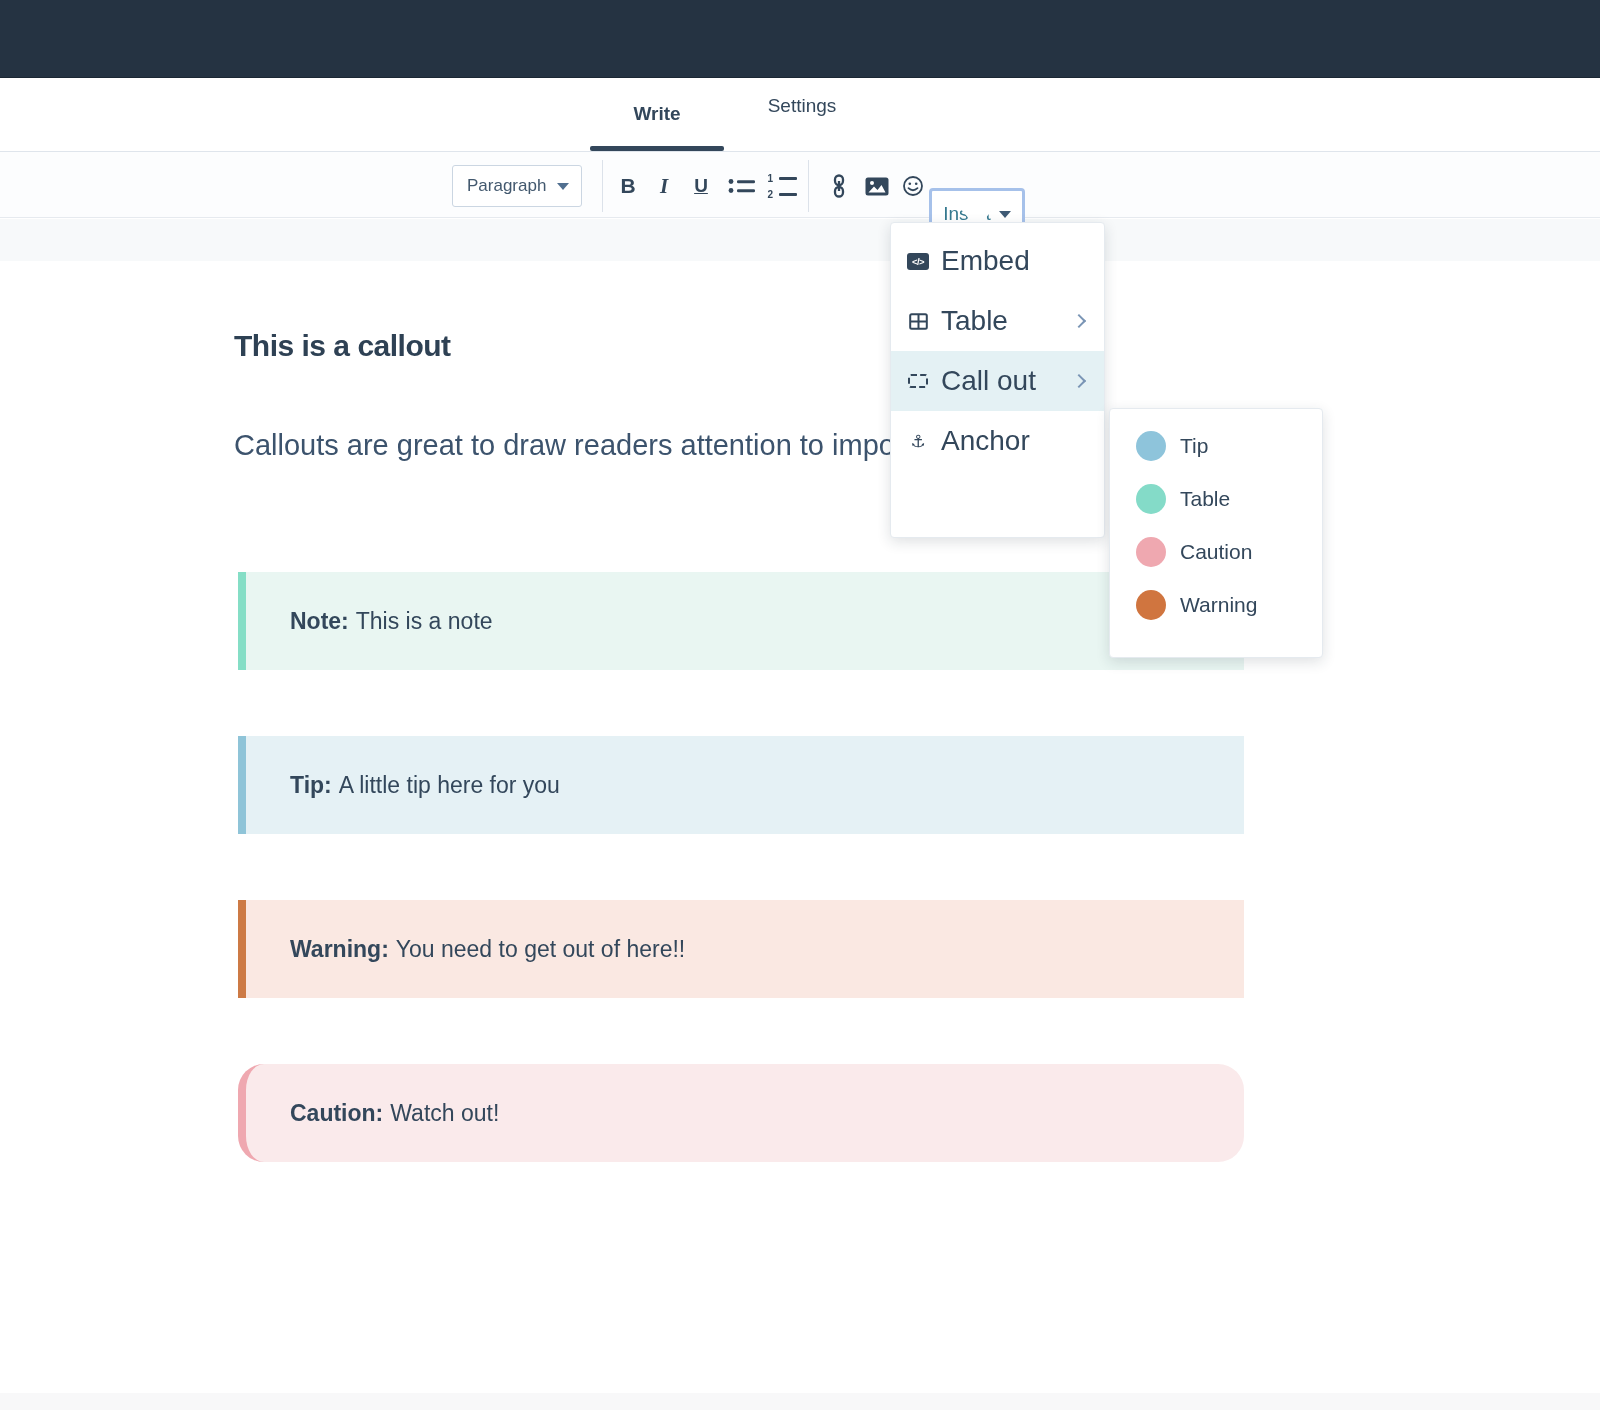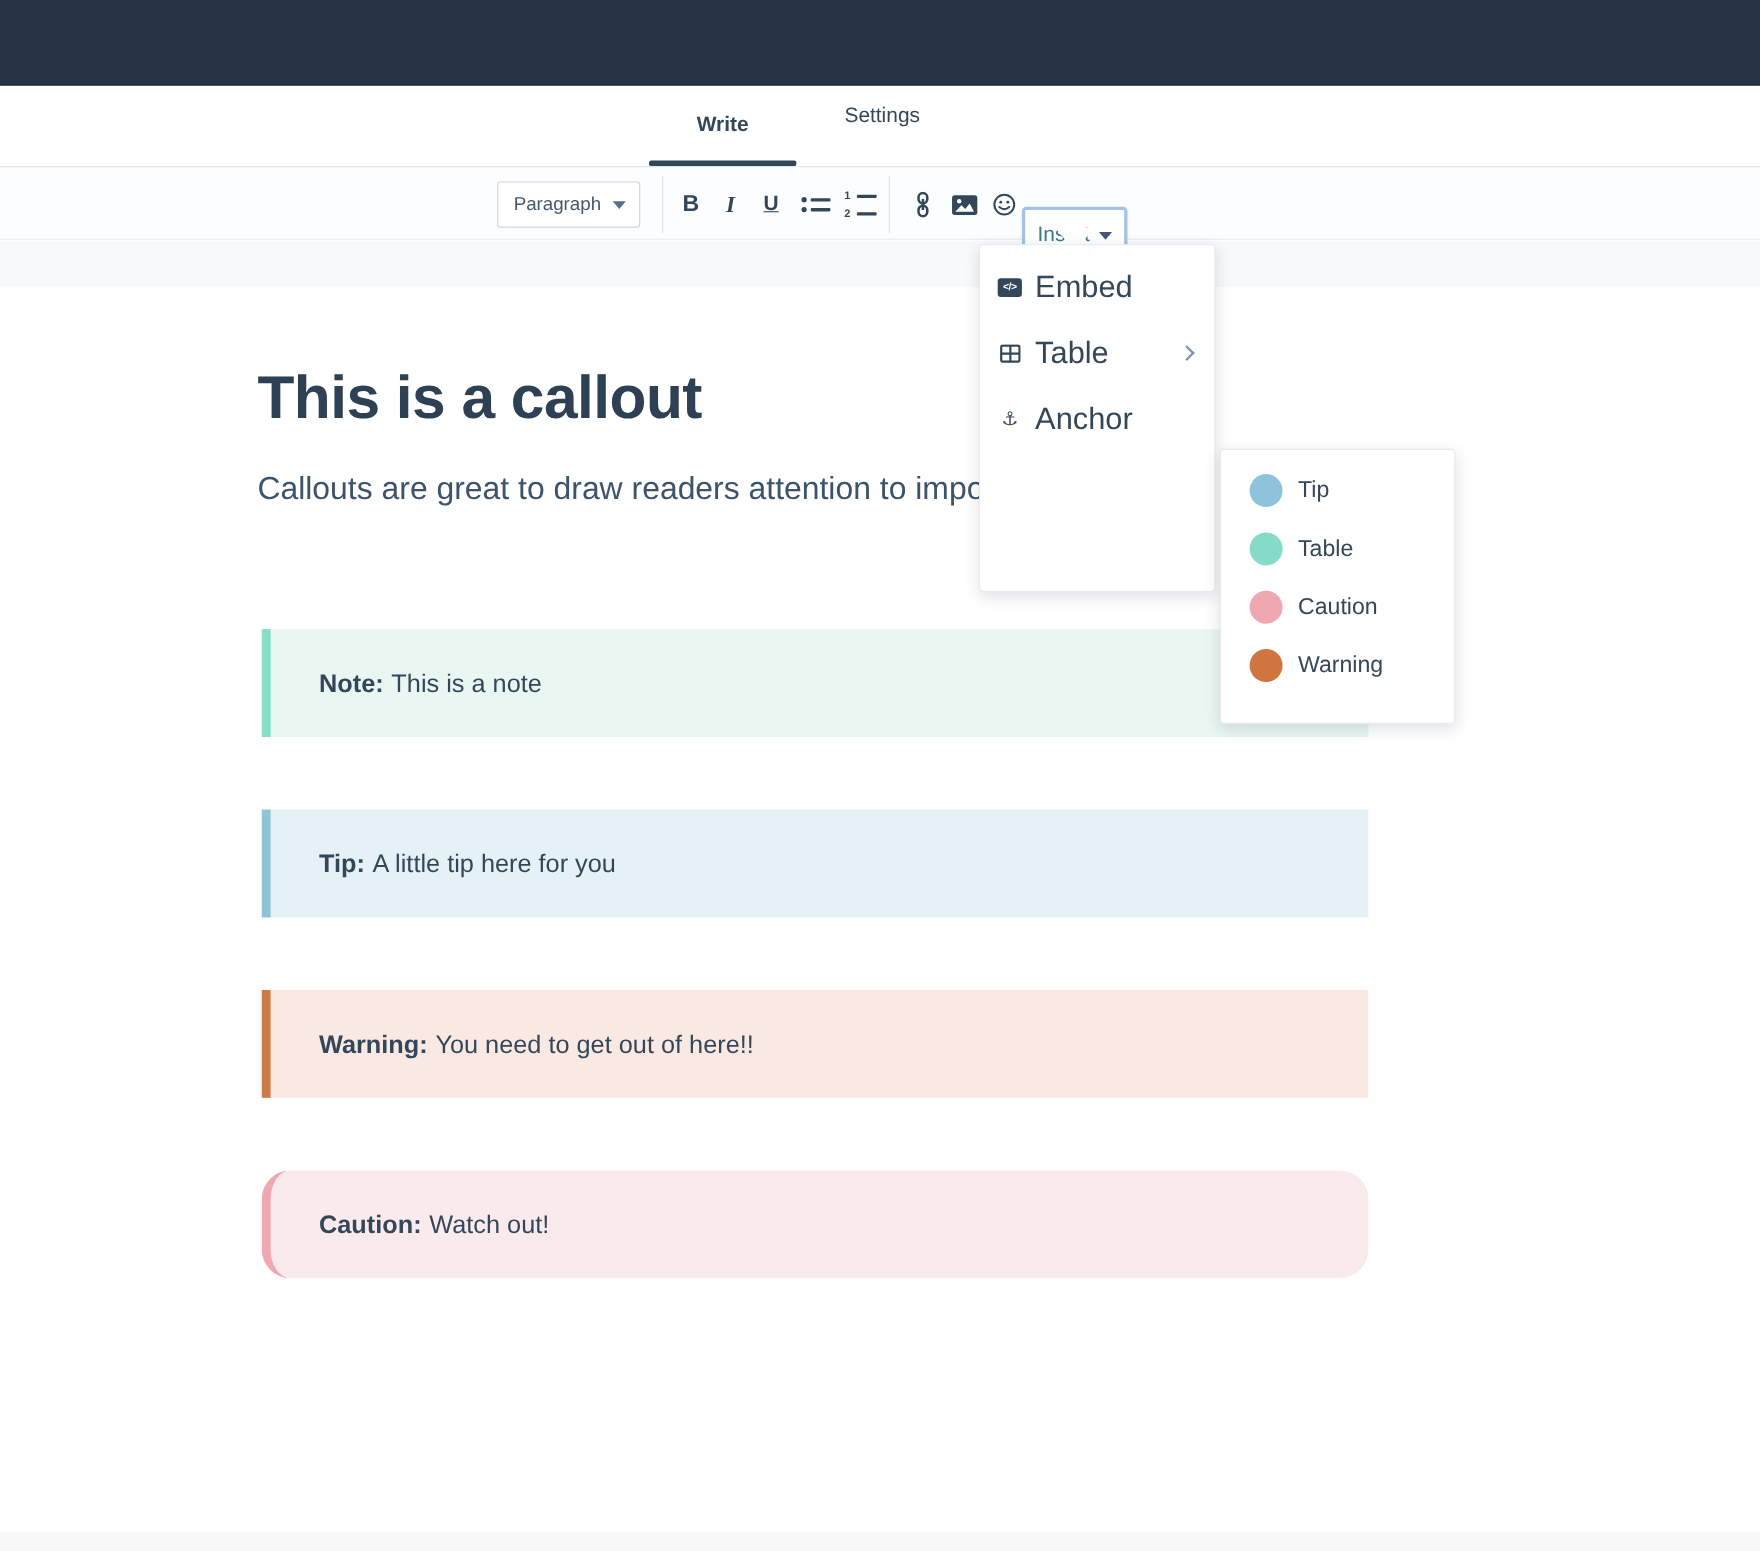--- a/index.html
+++ b/index.html
@@ -71,21 +71,21 @@
   .ic-anchor { font-family:"DejaVu Sans", sans-serif; font-size:17px; color:#33475B; line-height:1; }
 
   .menu2 { left:1109px; top:408px; width:214px; height:250px; padding:10px 0; z-index:55; }
   .srow { height:53px; display:flex; align-items:center; padding-left:26px; cursor:pointer; }
   .dot { width:30px; height:30px; border-radius:50%; margin-right:14px; }
   .dot-tip { background:#8EC4DB; } .dot-note { background:#84DBC8; }
   .dot-caution { background:#EFA8B0; } .dot-warning { background:#D0753F; }
   .srow .slabel { font-size:21px; color:#33475B; }
 
   
-  .heading { left:234px; top:329px; font-size:55px; font-weight:700; color:#2E4154; letter-spacing:-0.5px; }
+  .heading { left:234px; top:329px; font-size:30px; font-weight:700; color:#2E4154; letter-spacing:-0.5px; }
   .para { left:234px; top:419px; font-size:29px; line-height:52px; color:#3C536D; }
 
   .callout { left:238px; width:1006px; height:98px; border-left:8px solid; display:flex;
              align-items:center; padding-left:44px; font-size:23px; color:#33475B; }
   .callout .clabel { font-weight:700; margin-right:7px; }
   .co-note    { top:572px;  border-left-color:#85DEC6; background:#E9F6F2; }
   .co-tip     { top:736px;  border-left-color:#8FC4D8; background:#E5F1F5; }
   .co-warning { top:900px;  border-left-color:#CD7A45; background:#FAE8E2; }
   .co-caution { top:1064px; border-left-color:#EFA8B0; background:#FAEAEB;border-radius:26px; }
 
@@ -210,20 +210,27 @@
     <span class="mi">
       <svg width="19" height="17" viewBox="0 0 19 17" fill="none" stroke="#33475B" stroke-width="2">
         <rect x="1.2" y="1.2" width="16.6" height="14.6" rx="1.5"></rect>
         <line x1="1.2" y1="8.5" x2="17.8" y2="8.5"></line>
         <line x1="9.5" y1="1.2" x2="9.5" y2="15.8"></line>
       </svg>
     </span>
     <span class="mlabel">Table</span>
     <span class="chev"></span>
   </div>
+  <div class="mrow hl">
+    <span class="mi">
+        <span class="ic-callout"></span>
+      </span>
+    <span class="mlabel">Call out</span>
+    <span class="chev"></span>
+  </div>
   <div class="mrow">
     <span class="mi">
         <span class="ic-anchor">⚓</span>
       </span>
     <span class="mlabel">Anchor</span>
   </div>
 </div>
 
 <div class="abs panel menu2">
   <div class="srow">

